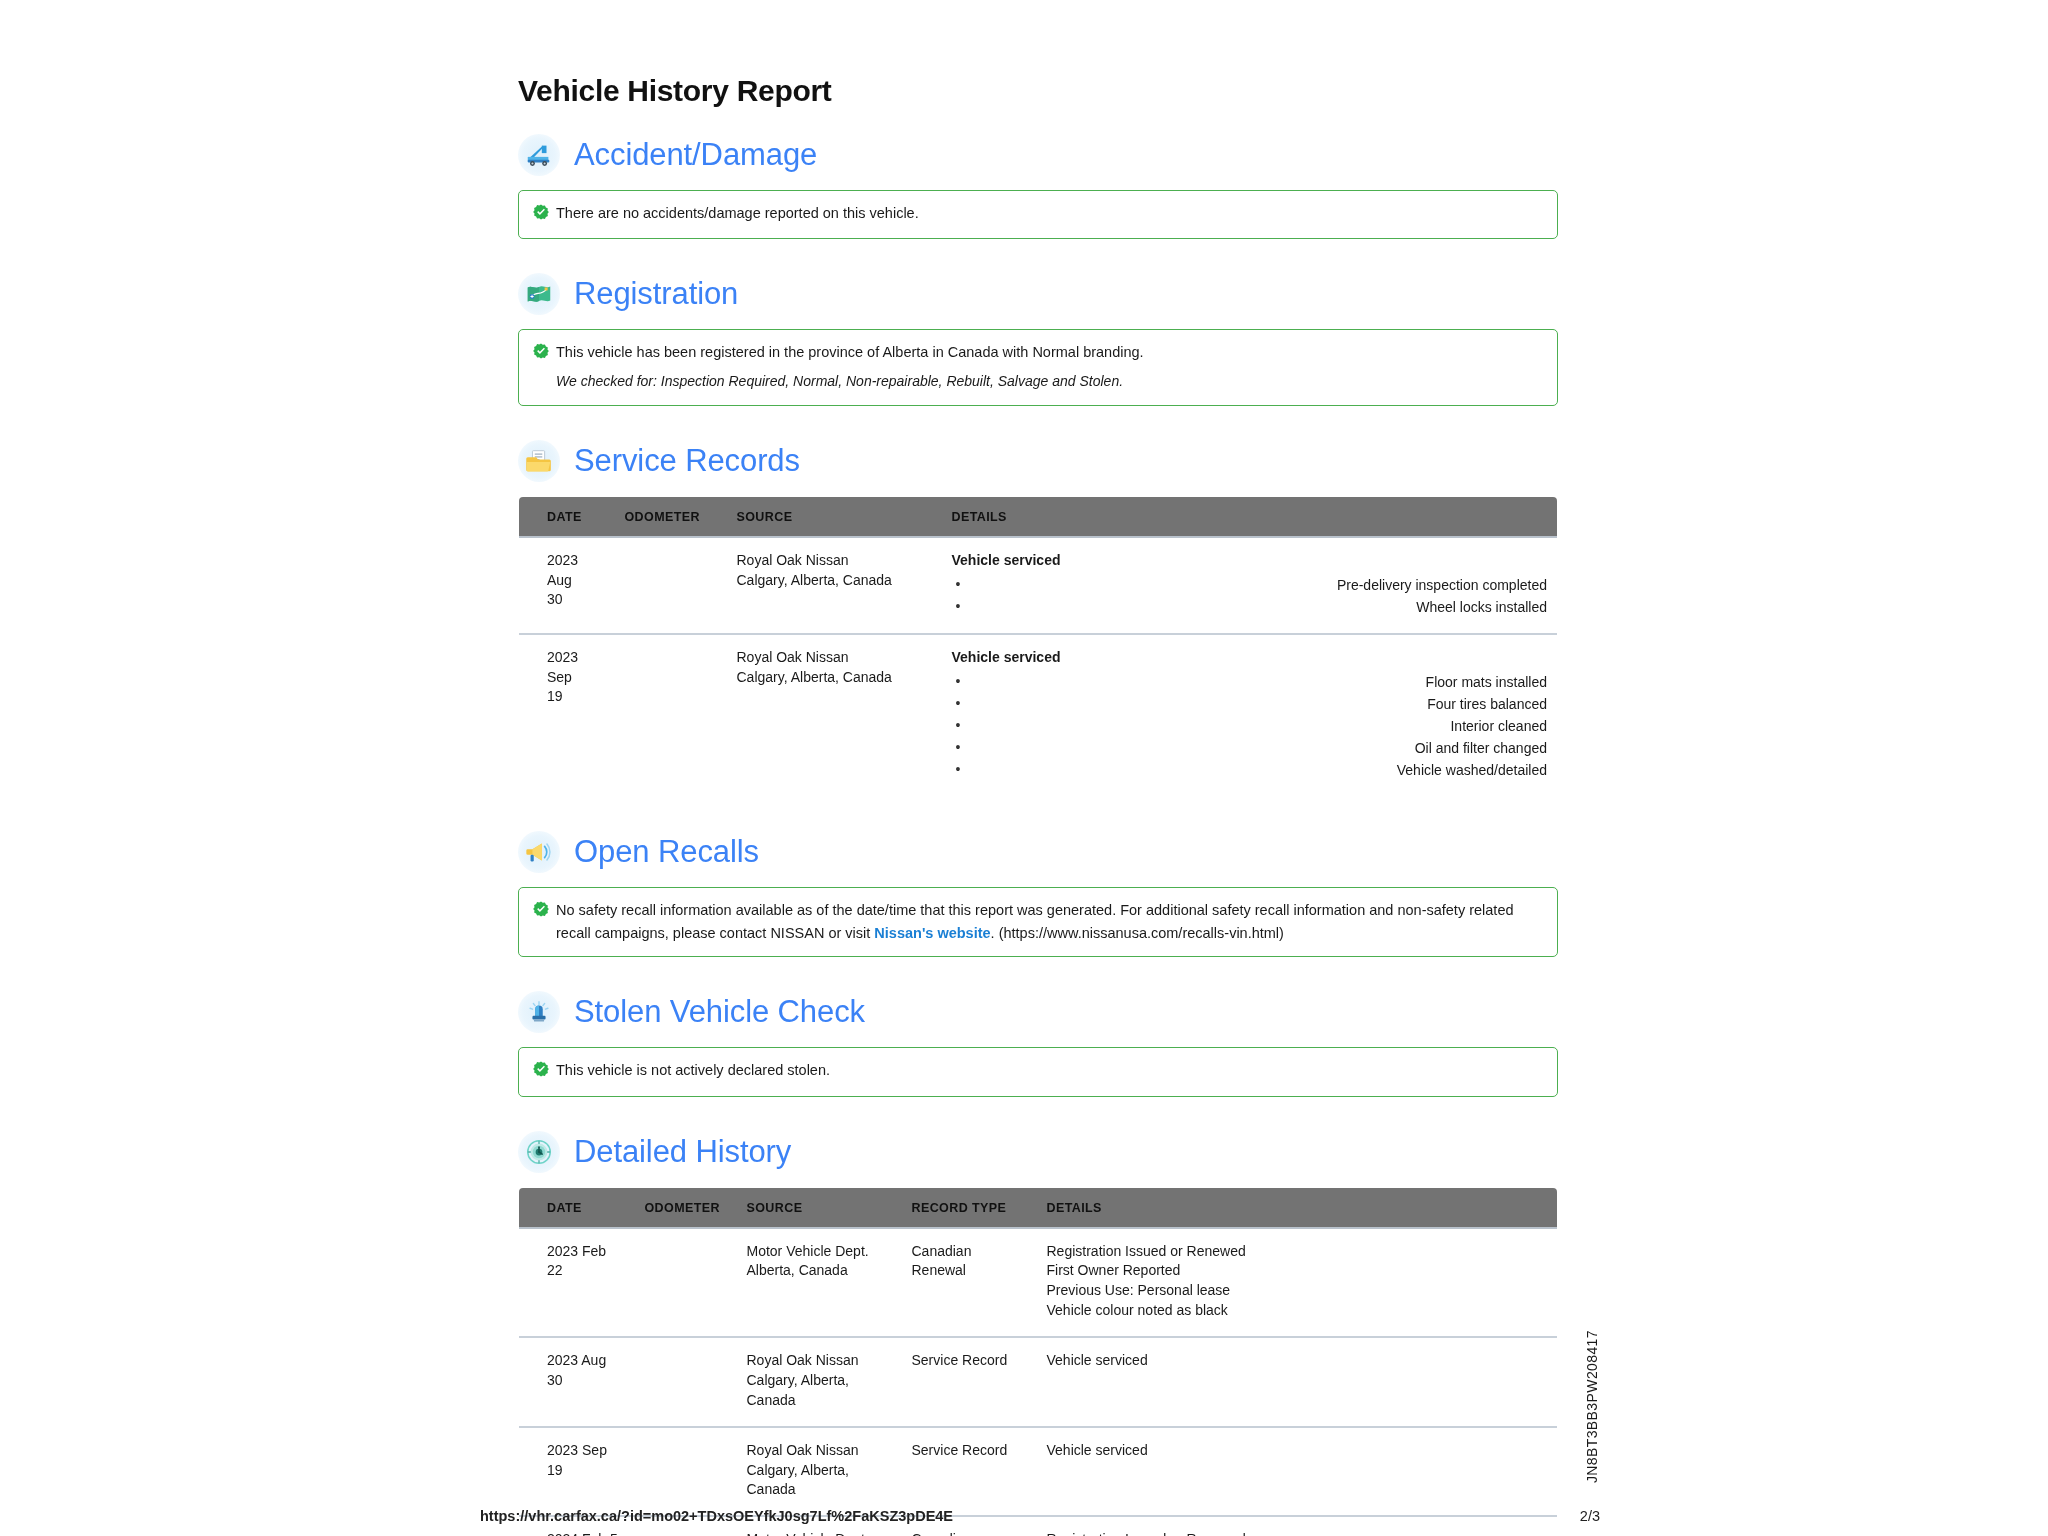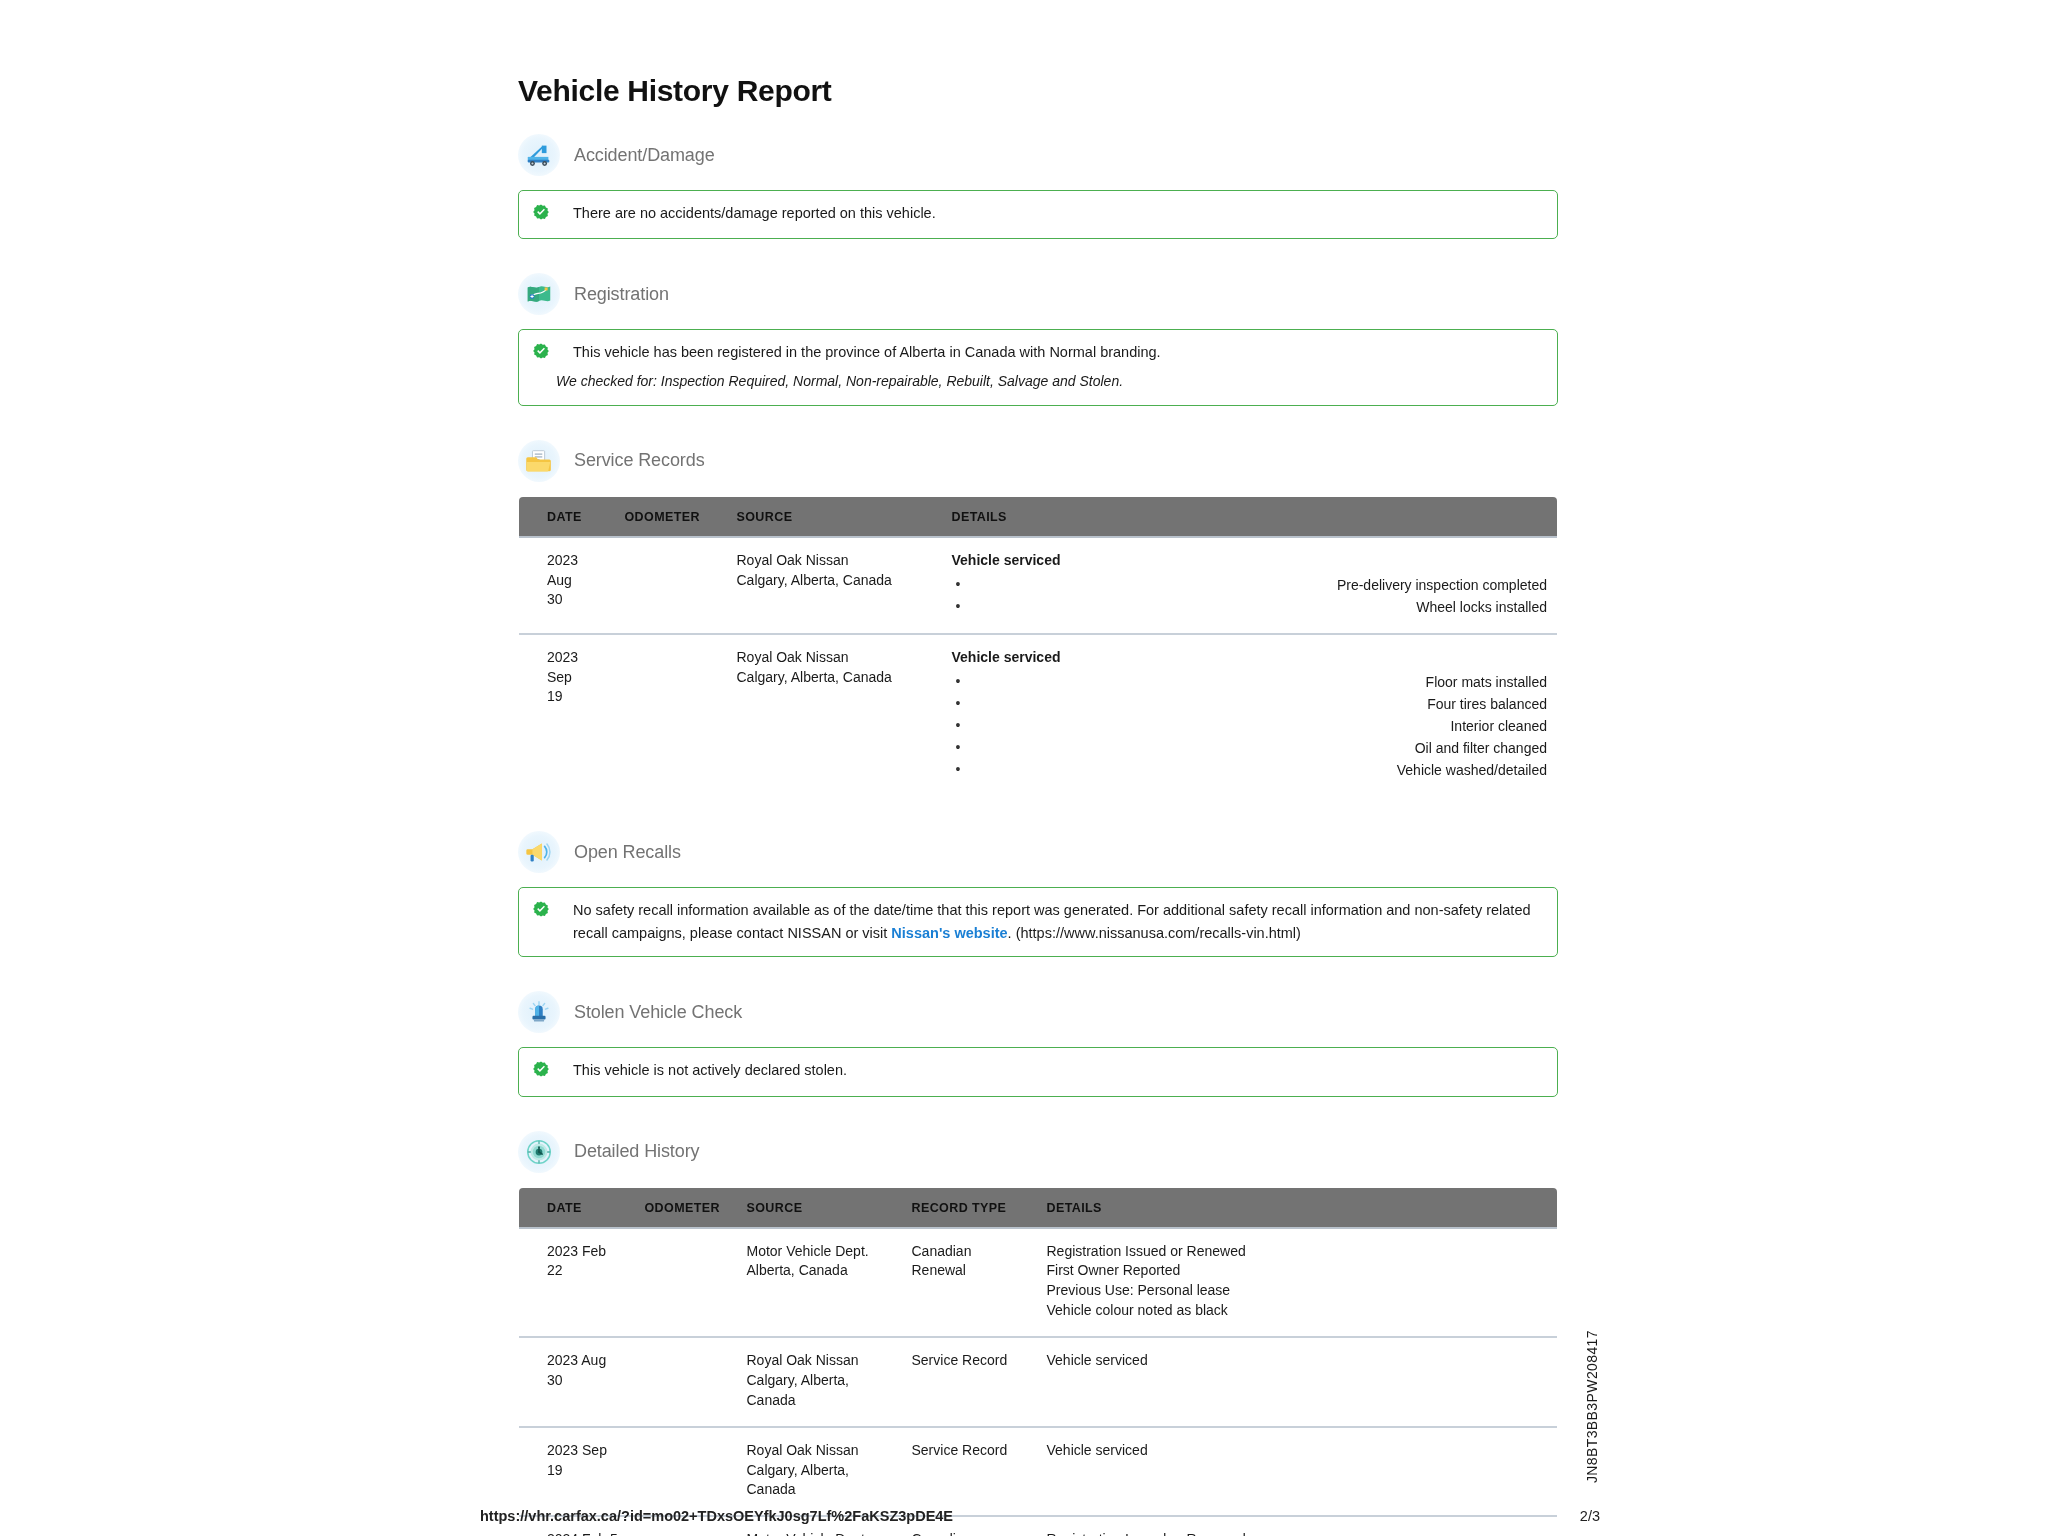--- a/index.html
+++ b/index.html
@@ -62,38 +62,38 @@
   .section-head.first { margin-top: 0; }
   .sec-icon {
     width: 42px; height: 42px;
     flex: 0 0 42px;
     border-radius: 50%;
     display: flex; align-items: center; justify-content: center;
     background: radial-gradient(circle at 50% 50%, #dff0fb 0%, #e9f5fd 55%, #ffffff 100%);
   }
   .sec-icon svg { display: block; }
   .sec-title {
-    font-size: 18px;
+    font-size: 31px;
     font-weight: 400;
-    color: #737373;
+    color: #3b82f6;
     letter-spacing: -0.1px;
   }
 
   
   .callout {
     border: 1.5px solid #4caf50;
     border-radius: 5px;
     padding: 11px 14px 12px 14px;
     background: #ffffff;
     font-size: 14.5px;
     line-height: 1.55;
     color: #1a1a1a;
     position: relative;
   }
-  .callout-line { display: flex; align-items: flex-start; gap: 24px; }
+  .callout-line { display: flex; align-items: flex-start; gap: 7px; }
   .callout-line + .callout-sub { margin-top: 5px; padding-left: 23px; }
   .callout-sub { font-size: 14px; font-style: italic; }
   .callout-sub b { font-style: italic; font-weight: bold; }
   .callout p { margin: 0; }
   .check-badge { flex: 0 0 16px; margin-top: 2px; }
   .callout b { font-weight: normal; }
   a.inline-link { color: #1a7fd4; font-weight: bold; text-decoration: none; }
 
   
   .rec-table {

